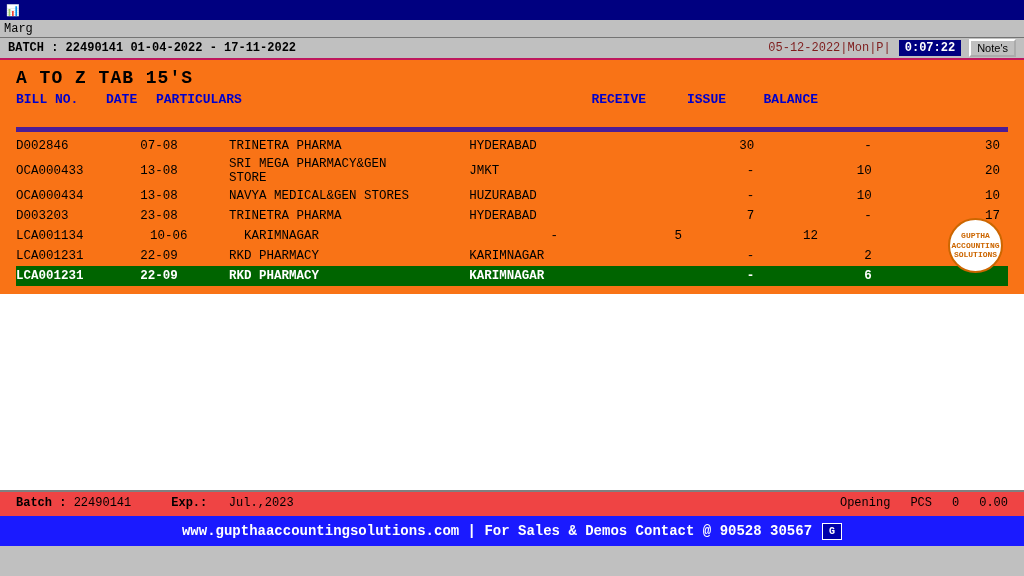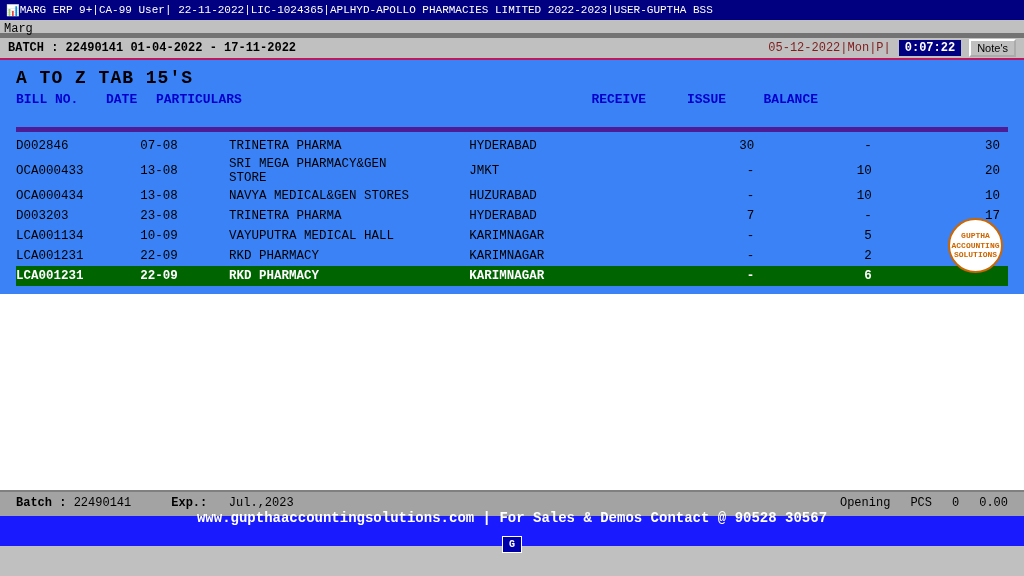--- a/index.html
+++ b/index.html
@@ -22,21 +22,21 @@
       align-items: center;
       height: 20px;
     }
 
     
     #menu-bar {
       background: #c0c0c0;
       padding: 2px 4px;
       font-size: 12px;
       height: 18px;
-      border-bottom: 5px solid #737373;
+      border-bottom: 1px solid #737373;
     }
 
     
     #main-window {
       background: white;
       margin: 0;
       width: 100%;
       height: calc(576px - 20px - 18px - 30px);
       position: relative;
     }
@@ -78,21 +78,21 @@
       border: 2px outset #ffffff;
       padding: 1px 6px;
       font-size: 11px;
       cursor: pointer;
       text-align: center;
     }
 
     
     #content-area {
       padding: 8px 16px;
-      background: #3b82f6;
+      background: #f97316;
     }
 
     
     #product-name {
       font-size: 18px;
       font-weight: bold;
       color: #000;
       margin-bottom: 4px;
       letter-spacing: 1px;
     }
@@ -134,21 +134,21 @@
       padding-bottom: 20px;
       margin-bottom: 4px;
     }
 
     
     #footer-area {
       position: absolute;
       bottom: 30px;
       left: 0;
       right: 0;
-      background: #a3a3a3;
+      background: #ef4444;
       border-top: 2px solid #808080;
       padding: 4px 16px;
       font-size: 12px;
     }
 
     #footer-row1 {
       display: flex;
       gap: 40px;
       margin-bottom: 2px;
     }
@@ -177,21 +177,20 @@
       color: white;
       text-align: center;
       padding: 5px;
       font-size: 14px;
       font-weight: bold;
       height: 30px;
       display: flex;
       align-items: center;
       justify-content: center;
       gap: 10px;
-      flex-direction: column;
     }
 
     
     #guptha-logo {
       position: absolute;
       right: 16px;
       top: 180px;
       width: 60px;
       height: 60px;
     }
@@ -211,21 +210,20 @@
       font-weight: bold;
       text-align: center;
       line-height: 1.2;
     }
   </style>
 </head>
 <body>
 
 <div id="title-bar">
   <span>📊</span>
-  <span>MARG ERP 9+|CA-99 User| 22-11-2022|LIC-1024365|APLHYD-APOLLO PHARMACIES LIMITED 2022-2023|USER-GUPTHA BSS</span>
 </div>
 
 <div id="menu-bar">
   <span>Marg</span>
 </div>
 
 <div id="main-window">
 
   <div id="header-bar">
     <span id="batch-title">BATCH : 22490141  01-04-2022 - 17-11-2022</span>
@@ -282,22 +280,21 @@
       <div class="col-bill">D003203</div>
       <div class="col-date">23-08</div>
       <div class="col-particulars">TRINETRA PHARMA</div>
       <div class="col-location">HYDERABAD</div>
       <div class="col-receive">7</div>
       <div class="col-issue">-</div>
       <div class="col-balance">17</div>
     </div>
         <div class="table-row">
       <div class="col-bill">LCA001134</div>
-      <div class="col-date">10-09</div>
-      <div class="col-particulars">VAYUPUTRA MEDICAL HALL</div>
+      <div class="col-date">10-06</div>
       <div class="col-location">KARIMNAGAR</div>
       <div class="col-receive">-</div>
       <div class="col-issue">5</div>
       <div class="col-balance">12</div>
     </div>
         <div class="table-row">
       <div class="col-bill">LCA001231</div>
       <div class="col-date">22-09</div>
       <div class="col-particulars">RKD PHARMACY</div>
       <div class="col-location">KARIMNAGAR</div>

